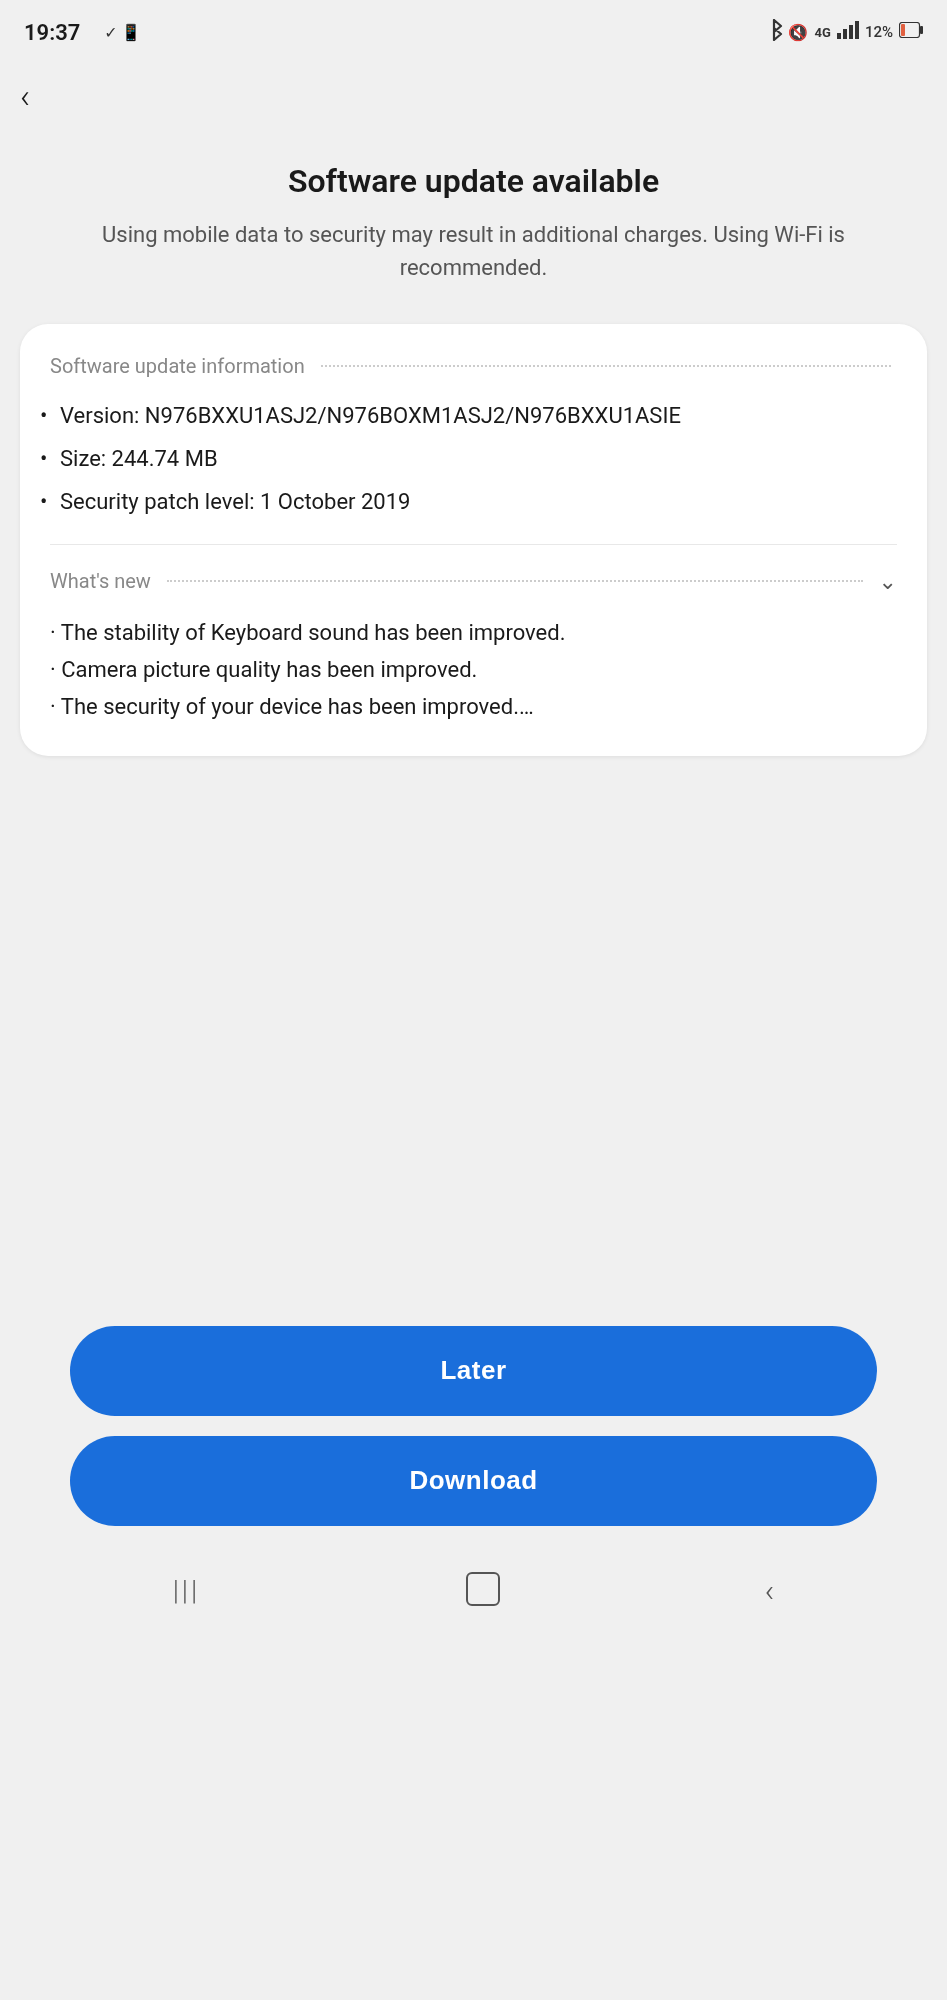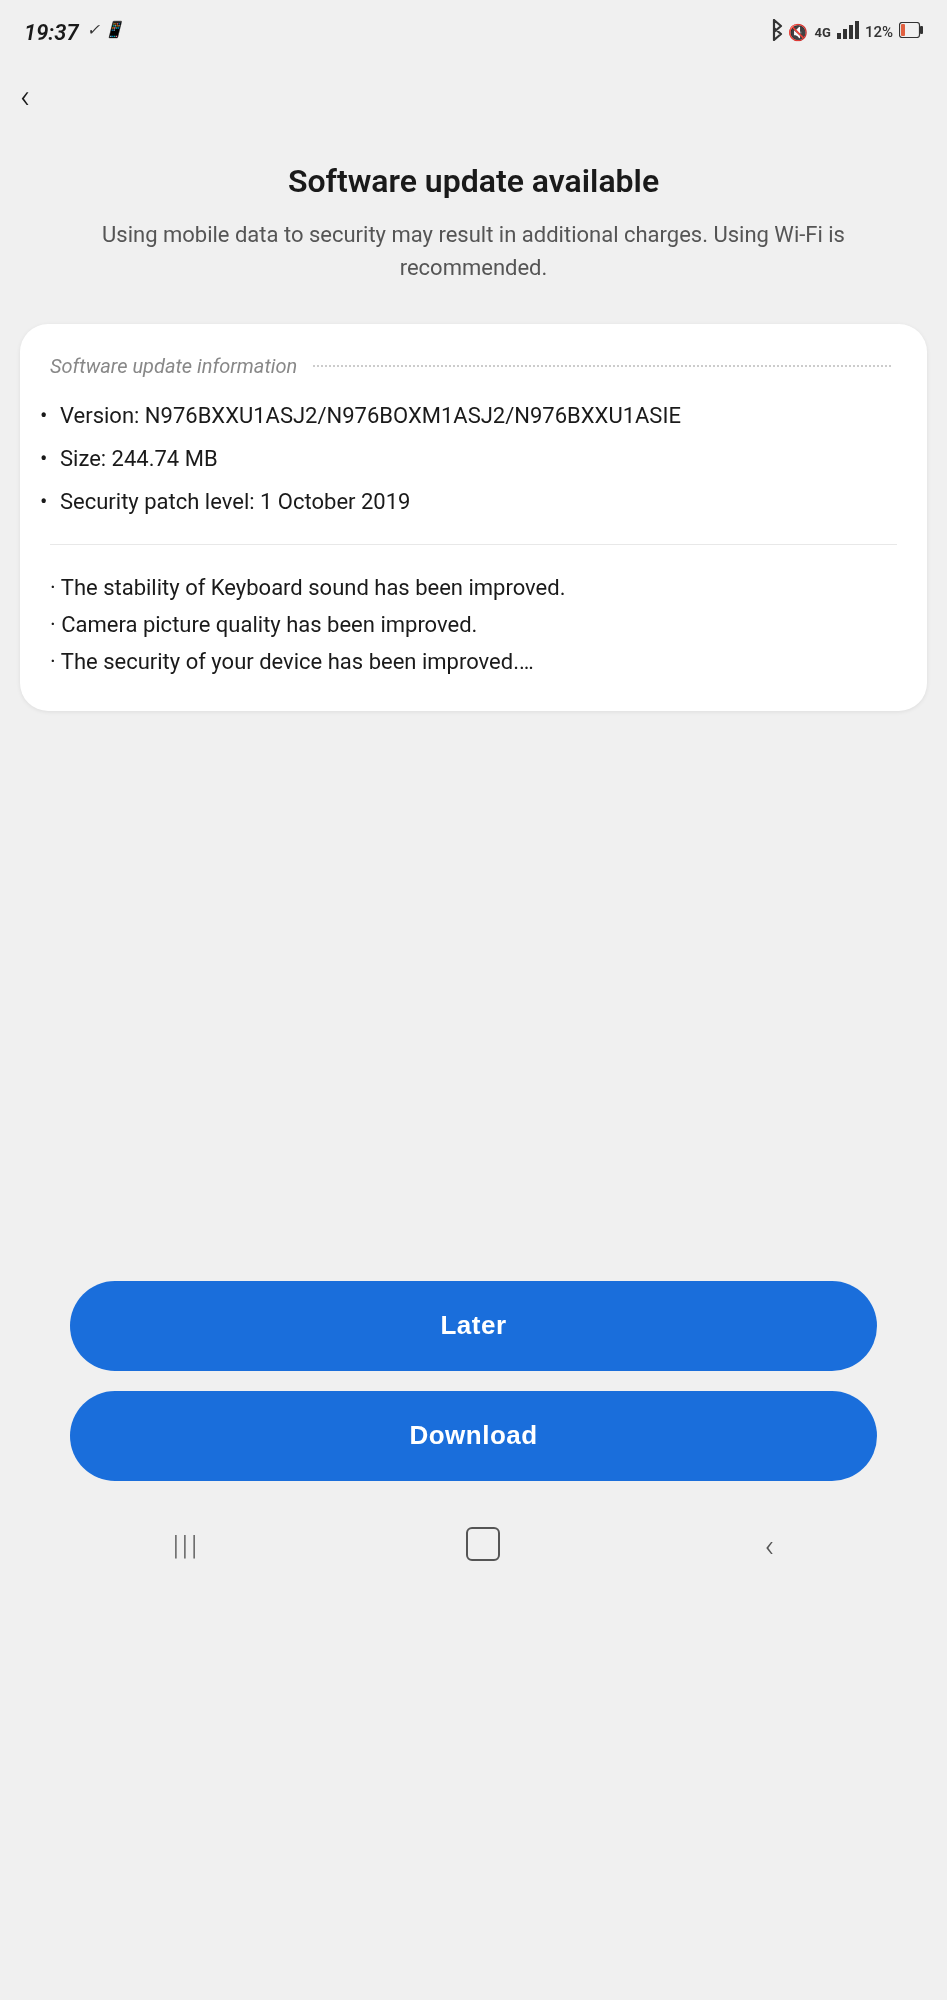--- a/index.html
+++ b/index.html
@@ -22,23 +22,22 @@
       display: flex;
       justify-content: space-between;
       align-items: center;
       padding: 12px 24px 8px 24px;
       background-color: #f0f0f0;
       height: 60px;
     }
 
     .status-left {
       display: flex;
-      align-items: flex-start;
-      gap: 8px;
-      font-style: italic;
+      align-items: center;
+      gap: 24px;
     }
 
     .status-time {
       font-size: 22px;
       font-weight: 600;
       color: #1a1a1a;
     }
 
     .status-icons-left {
       display: flex;
@@ -122,21 +121,20 @@
       width: 100%;
       margin-bottom: 30px;
       box-shadow: 0 1px 4px rgba(0,0,0,0.08);
     }
 
     .card-section-header {
       display: flex;
       align-items: center;
       gap: 10px;
       margin-bottom: 20px;
-      font-style: italic;
     }
 
     .card-section-label {
       font-size: 20px;
       color: #888;
       font-weight: 400;
       white-space: nowrap;
     }
 
     .dotted-line {
@@ -304,20 +302,25 @@
     </div>
 
     <ul class="info-list">
       <li>Version: N976BXXU1ASJ2/N976BOXM1ASJ2/N976BXXU1ASIE</li>
       <li>Size: 244.74 MB</li>
       <li>Security patch level: 1 October 2019</li>
     </ul>
 
     <hr class="divider-line">
 
+    <div class="card-section-header">
+      <span class="card-section-label">What's new</span>
+      <div class="dotted-line"></div>
+      <span class="chevron-icon">⌄</span>
+    </div>
 
     <ul class="whats-new-list">
       <li>The stability of Keyboard sound has been improved.</li>
       <li>Camera picture quality has been improved.</li>
       <li>The security of your device has been improved.…</li>
     </ul>
 
   </div>
 
   <div class="spacer"></div>

